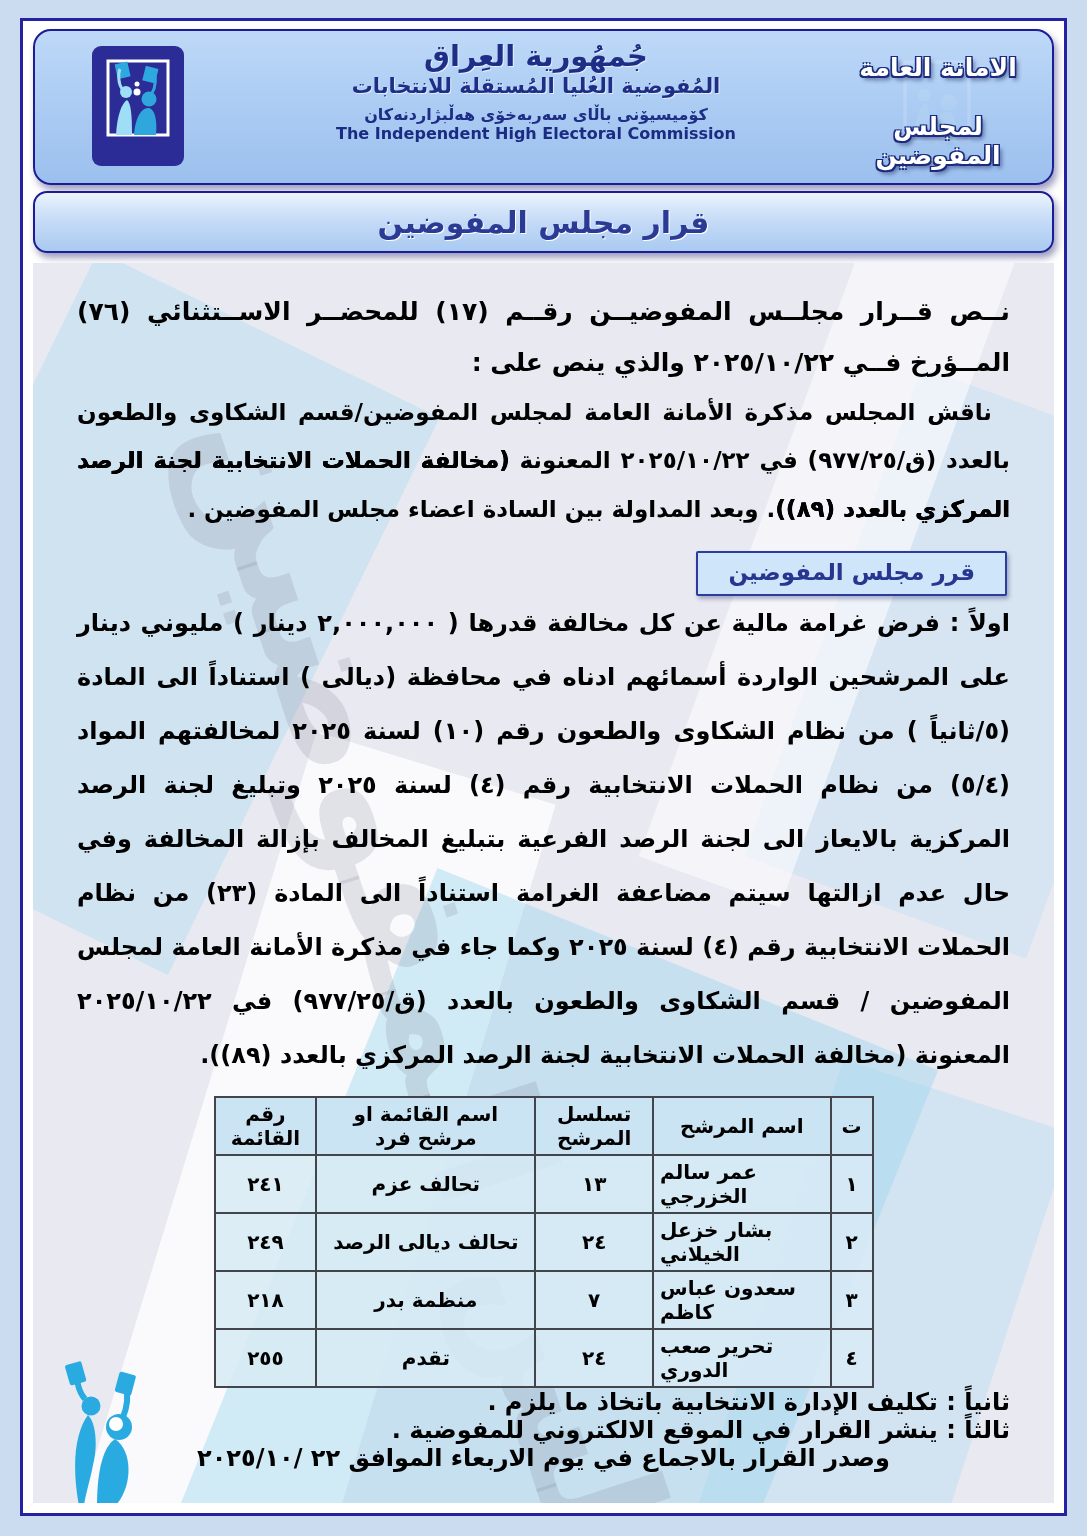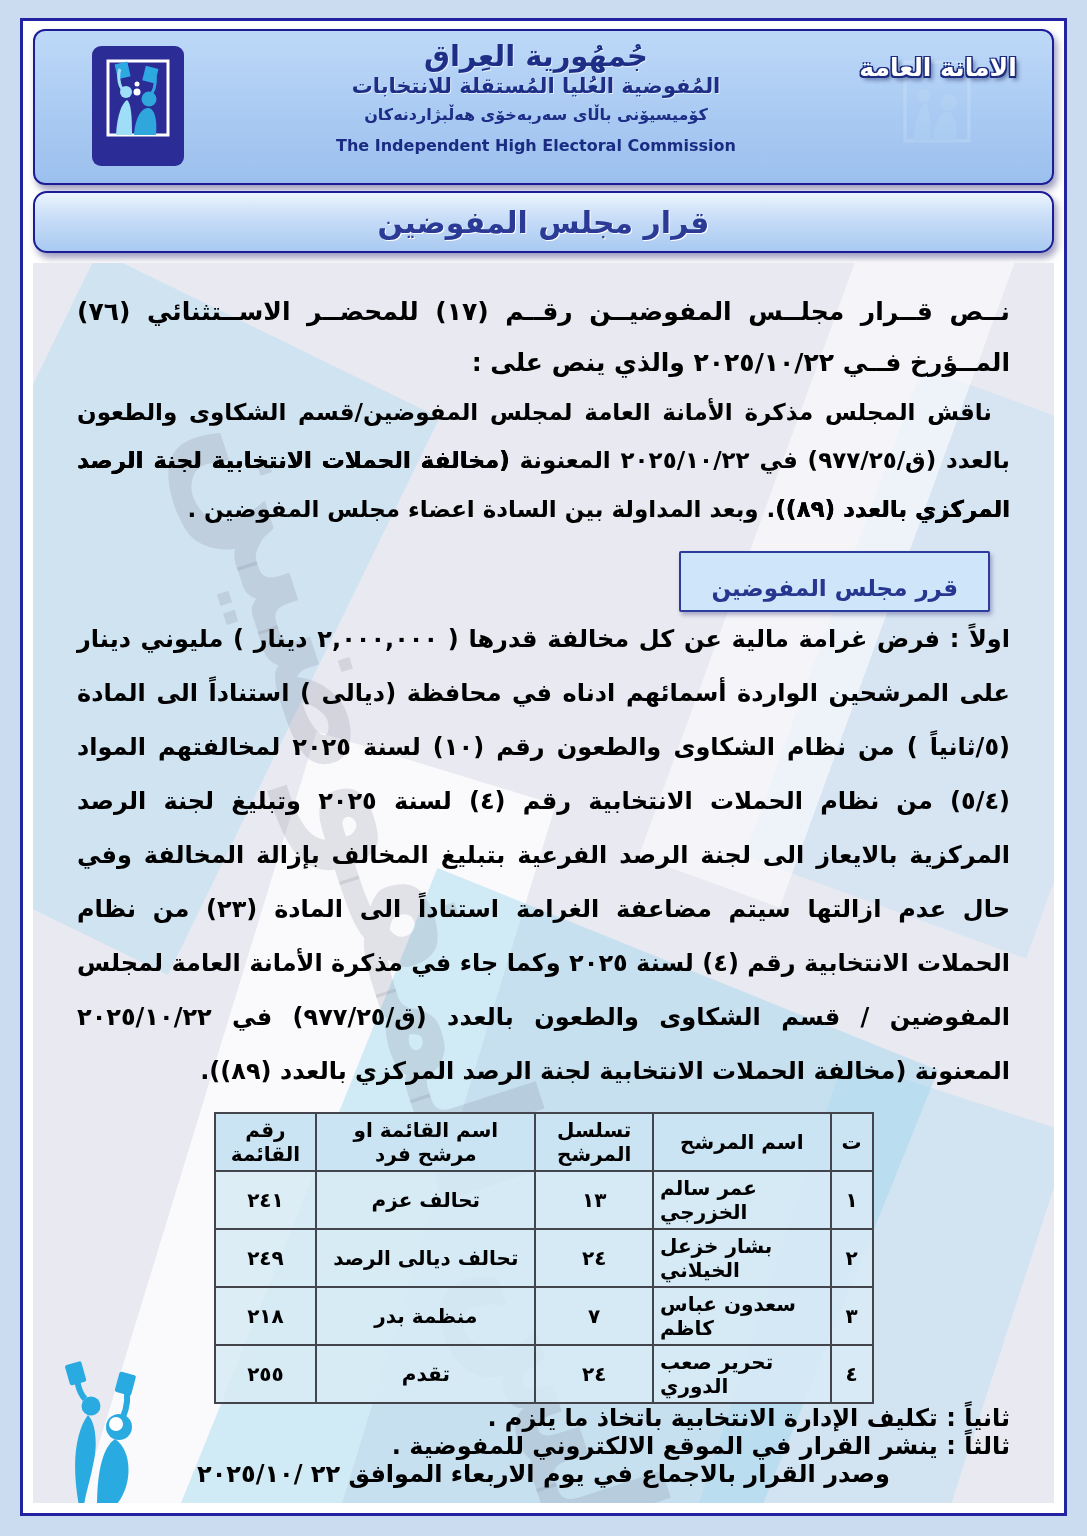--- a/index.html
+++ b/index.html
@@ -8,30 +8,30 @@
     background:#cbdcf0;
     font-family:"DejaVu Sans", sans-serif;
   }
   .page{
     position:absolute;left:20px;top:18px;width:1047px;height:1498px;
     box-sizing:border-box;background:#ffffff;border:3px solid #2222a2;
   }
   
   .hdr{
     position:absolute;left:10px;right:10px;top:8px;height:152px;
-    border:2px solid #1c1c96;border-radius:12px;
+    border:2px solid #1c1c96;border-radius:18px;
     background:linear-gradient(180deg,#bed9f8 0%,#a9caf2 55%,#9cc0ee 100%);
     box-shadow:3px 5px 7px rgba(40,40,110,.45);
   }
   .logo{position:absolute;left:56px;top:14px;}
   .hdr-center{position:absolute;left:250px;right:265px;top:8px;text-align:center;color:#1e2d85;}
   .h-republic{font-size:29px;font-weight:bold;text-shadow:1px 1px 0 rgba(255,255,255,.6);}
   .h-comm-ar{font-size:21px;font-weight:bold;margin-top:1px;text-shadow:1px 1px 0 rgba(255,255,255,.6);}
   .h-comm-ku{font-size:16px;font-weight:bold;margin-top:7px;}
-  .h-comm-en{font-size:16px;font-weight:bold;margin-top:12px;color:#1a2c82;text-align:center;}
+  .h-comm-en{font-size:16px;font-weight:bold;margin-top:0;color:#1a2c82;text-align:center;}
   .hdr-right{
     position:absolute;right:14px;top:22px;width:200px;text-align:center;
     color:#ffffff;font-weight:bold;font-size:25px;
     text-shadow:1.5px 1.5px 0 #1c2b7e,-1.5px -1.5px 0 #1c2b7e,1.5px -1.5px 0 #1c2b7e,-1.5px 1.5px 0 #1c2b7e,3px 4px 4px rgba(20,30,90,.55);
   }
   .hdr-right .l2{margin-top:30px;}
   .hdr-right-wm{position:absolute;right:55px;top:14px;opacity:.16;}
   
   .titlebar{
     position:absolute;left:10px;right:10px;top:170px;height:58px;
@@ -58,21 +58,21 @@
     position:absolute;top:720px;left:-320px;width:1500px;text-align:center;
     font-size:165px;font-weight:bold;white-space:nowrap;
     color:rgba(124,128,152,.20);transform:rotate(72deg);
   }
   .content{position:relative;z-index:1;padding:24px 44px 0;color:#000;}
   .content p{margin:0;}
   .p1{font-size:25px;font-weight:bold;line-height:2.02;text-align:justify;margin:12px 2px 0;}
   .p2{font-size:23px;font-weight:bold;line-height:2.1;text-align:justify;margin:16px 2px 0;text-indent:18px;}
   .emph{text-shadow:0 0 .6px #000, .4px 0 0 #000;}
   .badge{
-    width:fit-content;margin:18px 20px 0;padding:22px 30px 9px;
+    width:fit-content;margin:18px 3px 0;padding:6px 30px 9px;
     background:#cfe5f9;border:2px solid #2c3c9c;border-radius:2px;
     font-size:23px;font-weight:bold;color:#27368f;
     box-shadow:2px 3px 4px rgba(40,40,110,.35);
   }
   .c1{font-size:24px;font-weight:bold;line-height:2.25;text-align:justify;margin:16px 2px 0;}
   .tbl-wrap{width:660px;margin:14px auto 0;}
   table{width:100%;border-collapse:collapse;direction:rtl;font-weight:bold;font-size:20px;color:#000;}
   th,td{border:2px solid #44444c;text-align:center;padding:4px 6px;height:30px;}
   th{background:#cbe4f3;}
   td{background:rgba(215,234,245,.88);}
@@ -113,20 +113,21 @@
     <svg class="hdr-right-wm" width="120" height="130" viewBox="0 0 94 122">
       <rect x="17" y="16" width="60" height="74" fill="none" stroke="#ffffff" stroke-width="3"></rect>
       <circle cx="35" cy="47" r="6" fill="#cfeaf8"></circle>
       <circle cx="58" cy="54" r="7.5" fill="#cfeaf8"></circle>
       <path d="M25,90 C26,70 31,58 36,55 C40,58 41,70 41,90 Z" fill="#cfeaf8"></path>
       <path d="M43,90 C44,74 50,62 58,63 C65,65 66,78 65,90 Z" fill="#cfeaf8"></path>
     </svg>
 
     <div class="hdr-right" dir="rtl">
       <div class="l1">الامانة العامة</div>
+      <div class="l2">لمجلس المفوضين</div>
     </div>
   </div>
 
   <div class="titlebar">
     <span>قرار مجلس المفوضين</span>
   </div>
 
   <div class="docbody">
     <div class="wm">
       <div class="wm-cyan1"></div>

